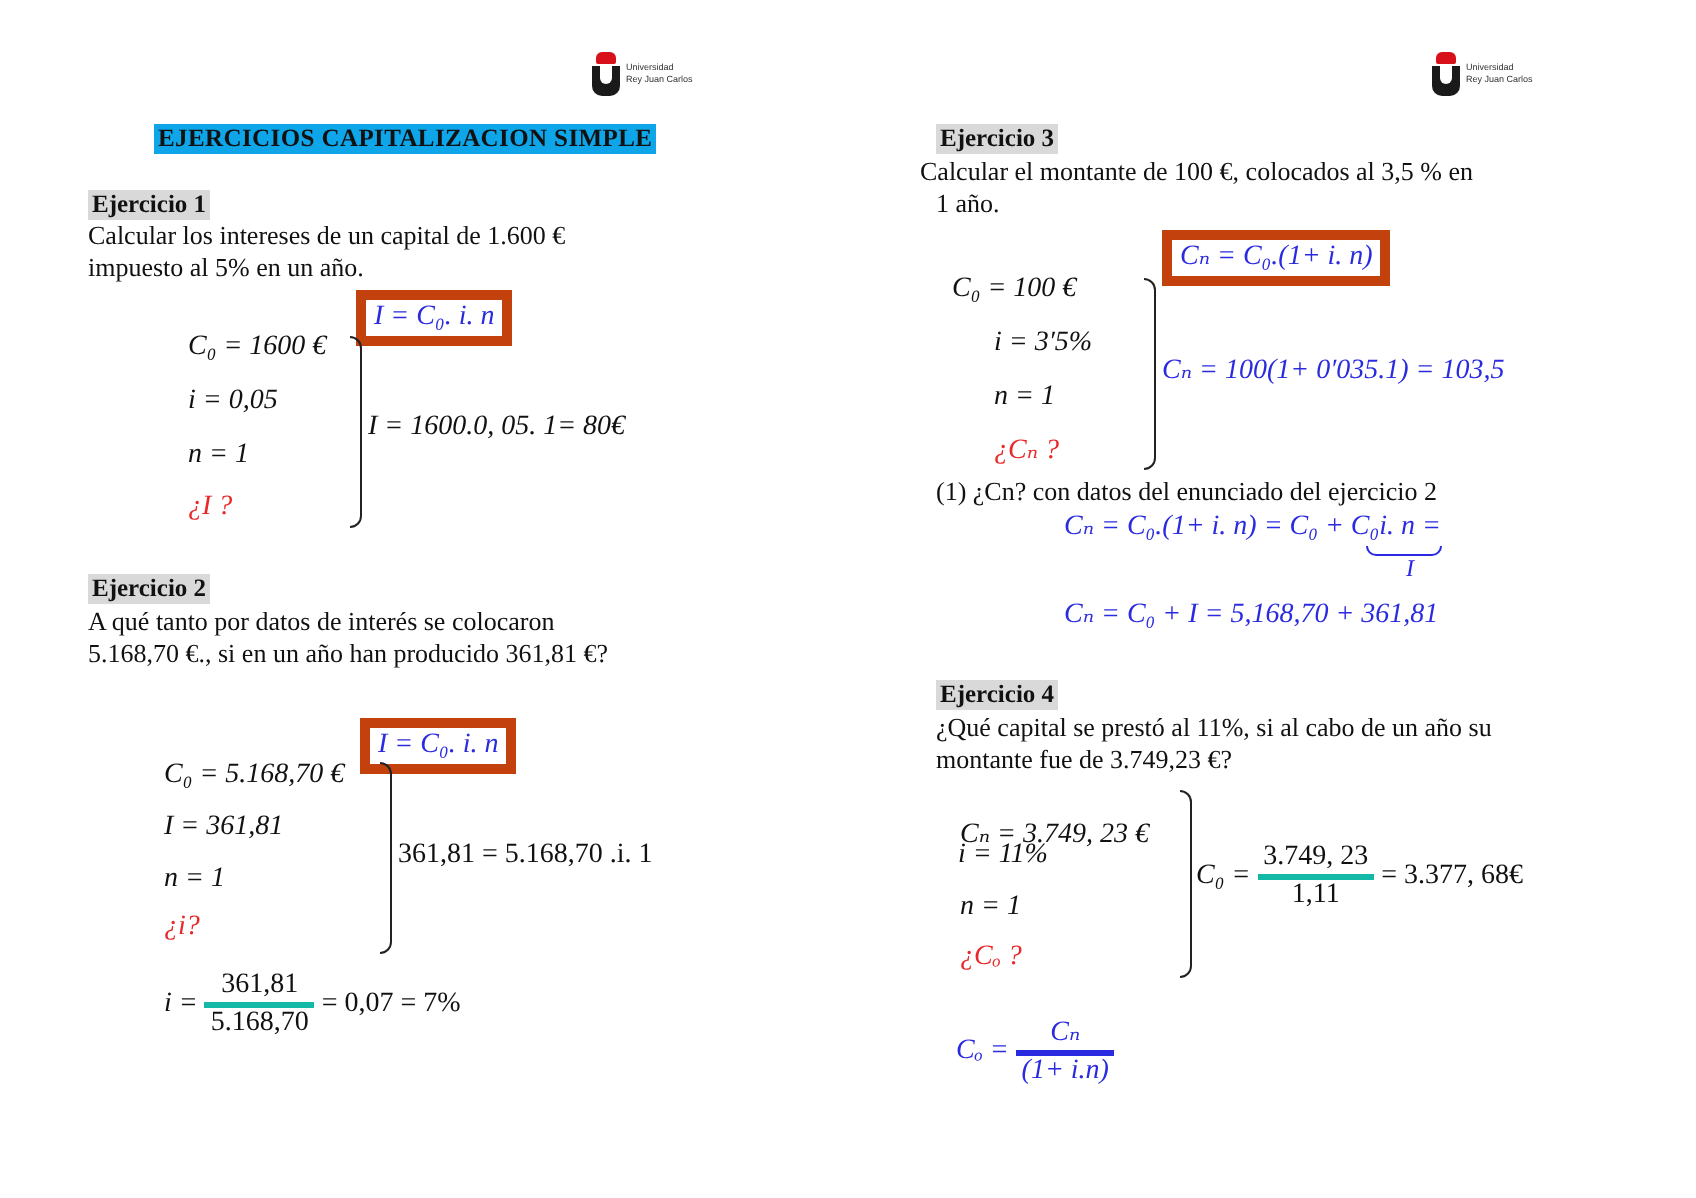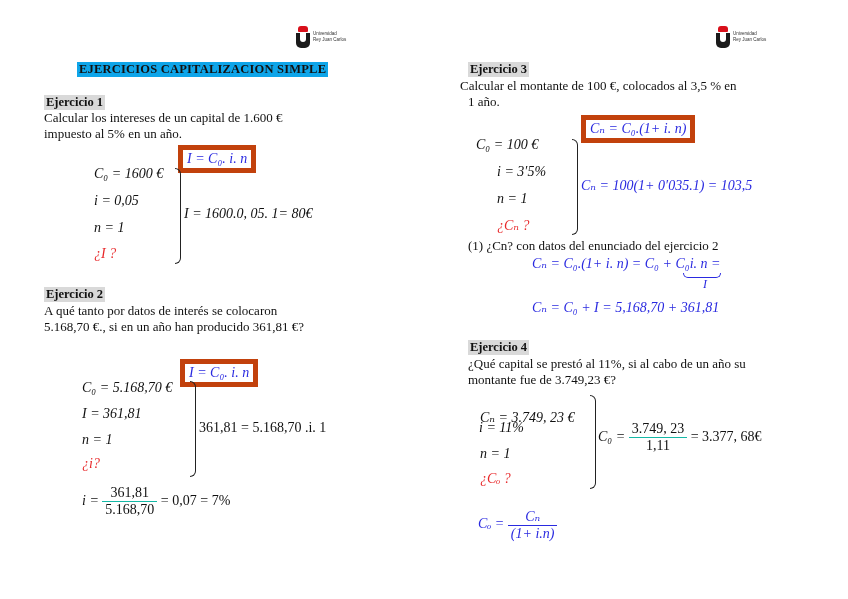--- a/index.html
+++ b/index.html
@@ -14,21 +14,21 @@
   .title { font-size:12.5px; font-weight:bold; background:#0ea5e9; padding:0 2px; letter-spacing:0.2px; }
   .ex-h { font-size:12.5px; font-weight:bold; background:#d9d9d9; padding:0 2px; }
   .p { font-size:13px; line-height:16px; white-space:nowrap; }
   .m { font-family:"Liberation Serif", "DejaVu Serif", serif; font-size:14px; white-space:nowrap; }
   .it { font-style:italic; }
   .blue { color:#2a2ae0; }
   .red { color:#e8282a; }
   .box { border:5px solid #c2410c; padding:0 4px; color:#2a2ae0; font-style:italic; font-size:14px; line-height:18px; }
   .brace { position:absolute; border-right:1.3px solid #222; border-top:1.3px solid #222; border-bottom:1.3px solid #222; border-radius:0 6px 6px 0; width:5px; }
   .frac { display:inline-block; vertical-align:middle; text-align:center; }
-  .frac .num { display:block; border-bottom:1px solid #14b8a6; padding:0 3px; }
+  .frac .num { display:block; border-bottom:3px solid #14b8a6; padding:0 3px; }
   .frac .den { display:block; padding:0 3px; }
   .ubrace { position:absolute; border-bottom:1.3px solid #2a2ae0; border-left:1.3px solid #2a2ae0; border-right:1.3px solid #2a2ae0; border-radius:0 0 6px 6px; height:4px; }
 </style>
 </head>
 <body>
 
 <div class="logo" style="left:296px; top:26px;">
   <div class="mark">
       <div class="crown"></div>
       <div class="u"></div>

